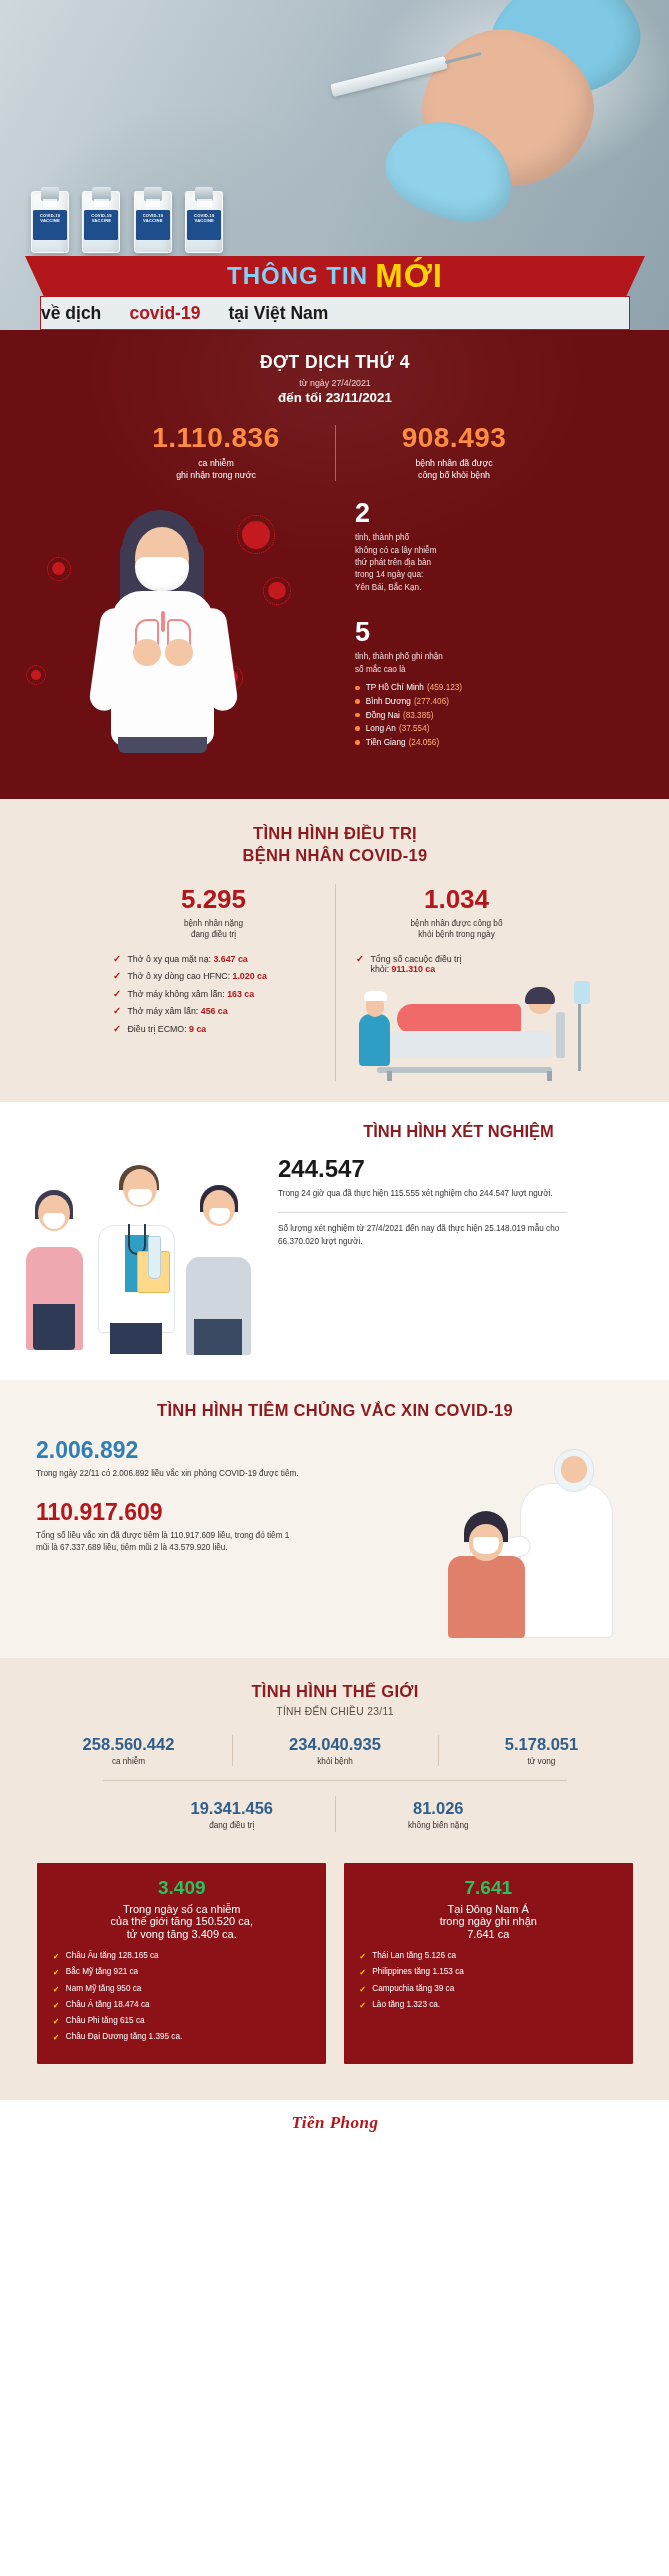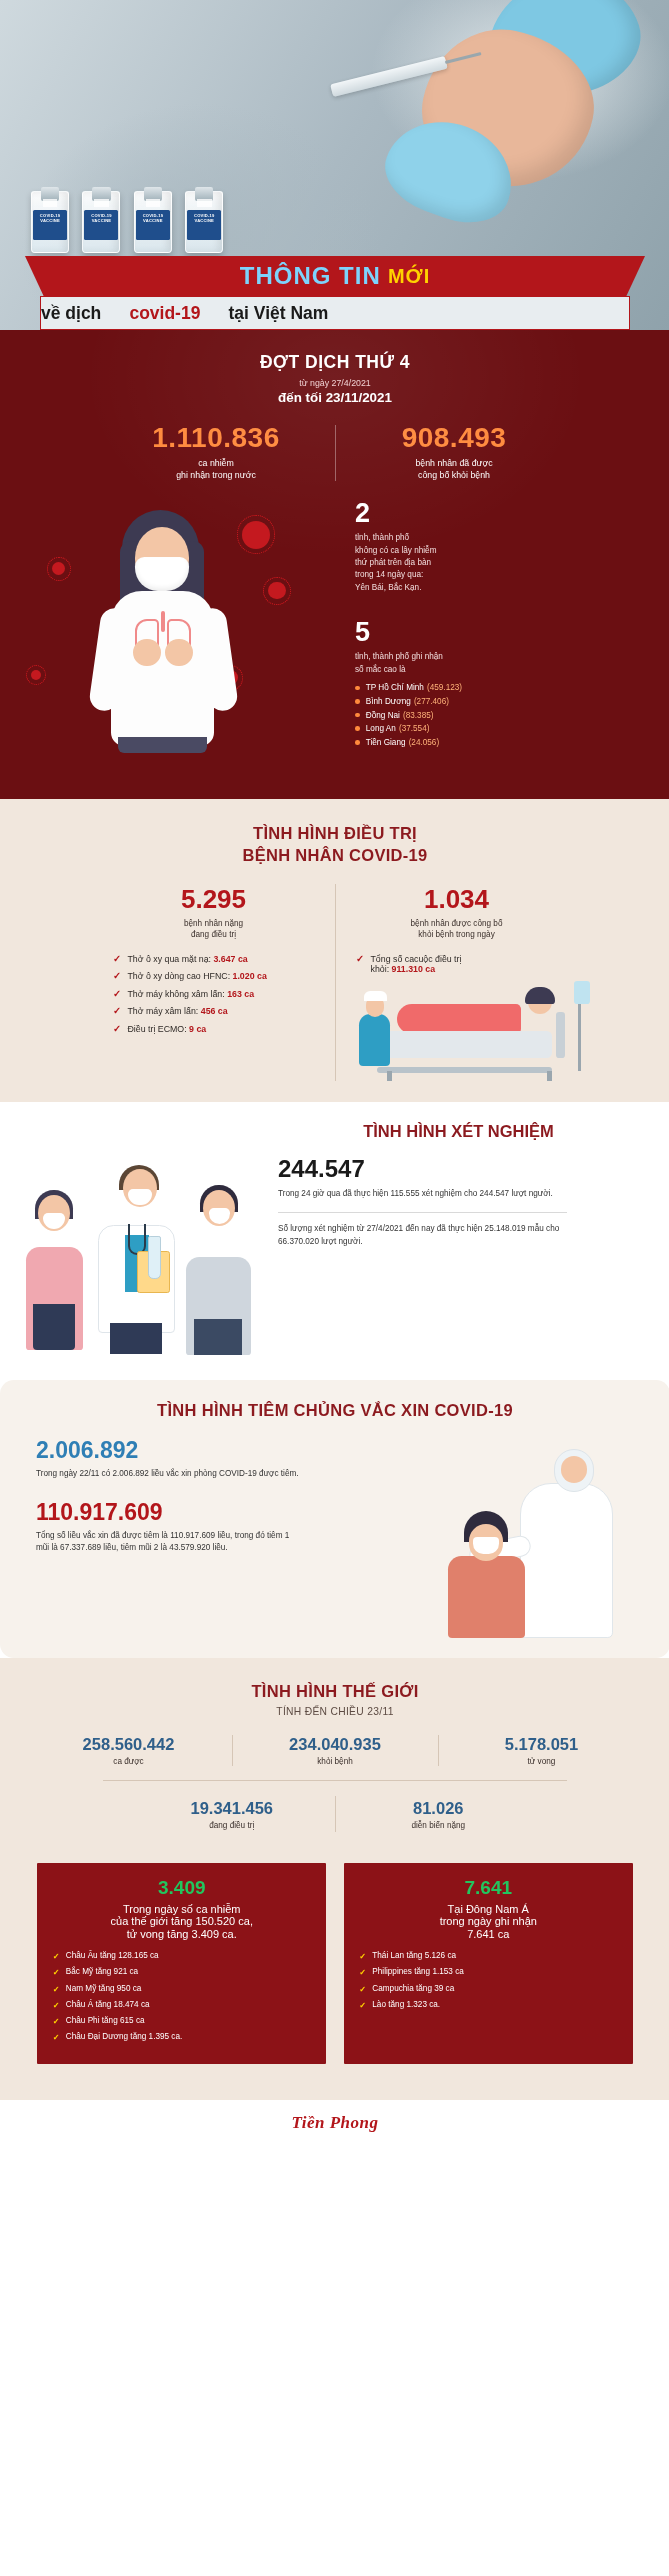--- a/index.html
+++ b/index.html
@@ -76,21 +76,21 @@
   }
 
   
   .ribbon-wrap { position:absolute; left:0; right:0; bottom:0; }
   .ribbon-1 {
     position:relative; margin:0 25px; background:#b3161b; height:40px;
     display:flex; align-items:center; justify-content:center;
     clip-path:polygon(0 0, 100% 0, 97% 100%, 3% 100%);
   }
   .ribbon-1 .t1 { color:#7dd3fc; font-size:24px; font-weight:bold; letter-spacing:1px; }
-  .ribbon-1 .t2 { color:#ffd200; font-size:20px; font-weight:bold; letter-spacing:1px; margin-left:7.2px;}
+  .ribbon-1 .t2 { color:#ffd200; font-size:33px; font-weight:bold; letter-spacing:1px; margin-left:7.2px;}
   .ribbon-2 {
     position:relative; margin:0 40px; background:#e8edf0; height:34px;
     display:flex; align-items:center; 
     border:1px solid #b3161b;
     gap:24px;
   }
   .ribbon-2 .t { color:#1a1a1a; font-size:17.5px; font-weight:bold; }
   .ribbon-2 .red { color:#b3161b; }
 
   
@@ -215,21 +215,21 @@
   .tube { position:absolute; left:10.3px; top:-15.5px; width:13.4px; height:43px; background:#dff0f7; border:1px solid #b6cfdb; border-radius:2.1px 2.1px 5.2px 5.2px;}
 
   .s3-right { position:absolute; left:278px; top:0; width:361px; }
   .s3-h { font-size:16.5px; font-weight:bold; color:#8c1a1f; text-align:center; margin-bottom:13.4px;}
   .s3-n1 { font-size:24px; font-weight:bold; color:#1a1a1a; }
   .s3-p { font-size:8.2px; line-height:12.4px; color:#333; margin-top:5.2px; max-width:289px;}
   .s3-n2 { font-size:24px; font-weight:bold; color:#b3161b; margin-top:18.5px;}
   .s3-line { height:0.5px; background:#d9d9d9; width:289px; margin:11.3px 0;}
 
   
-  .sec-vax { background:#f7f2ec; padding:20.6px 0 18.5px; position:relative; min-height:278px;border-radius:14px;}
+  .sec-vax { background:#f7f2ec; padding:20.6px 0 18.5px; position:relative; min-height:278px;}
   .vax-left { position:absolute; left:36px; top:57px; width:330px;}
   .vax-n1 { font-size:23px; font-weight:bold; color:#2f7fb5;}
   .vax-p { font-size:8.2px; line-height:12.4px; color:#333; margin-top:4.1px; max-width:268px;}
   .vax-n2 { font-size:23px; font-weight:bold; color:#b3161b; margin-top:18.5px;}
   .vax-worker { position:absolute; right:36px; top:62px; width:196px; height:196px;}
   .vw-suit { position:absolute; right:20.6px; bottom:0; width:93px; height:155px; background:#fff; border:1px solid #e0e6ea; border-radius:31px 31px 5.2px 5.2px;}
   .vw-head { position:absolute; right:40px; bottom:146px; width:40px; height:43px; border-radius:20.6px; background:#eef3f6; border:1px solid #dde4e9;}
   .vw-face { position:absolute; right:47px; bottom:155px; width:26px; height:27px; border-radius:13.4px; background:#f3c6a6;}
   .vw-arm { position:absolute; right:103px; bottom:77px; width:62px; height:20.6px; background:#fff; border:1px solid #e0e6ea; border-radius:10.3px; transform:rotate(-12deg);}
   .vw-pat { position:absolute; left:10.3px; bottom:0; width:88px; height:129px;}
@@ -535,21 +535,21 @@
     </div>
   </div>
 
   <div class="sec-world">
     <div class="sec-title">TÌNH HÌNH THẾ GIỚI</div>
     <div class="w-sub">TÍNH ĐẾN CHIỀU 23/11</div>
 
     <div class="w-row">
       <div class="w-cell">
         <div class="n">258.560.442</div>
-        <div class="c">ca được</div>
+        <div class="c">ca nhiễm</div>
       </div>
       <div class="w-vline"></div>
       <div class="w-cell">
         <div class="n">234.040.935</div>
         <div class="c">khỏi bệnh</div>
       </div>
       <div class="w-vline"></div>
       <div class="w-cell">
         <div class="n">5.178.051</div>
         <div class="c">tử vong</div>
@@ -559,21 +559,21 @@
     <div class="w-hline"></div>
 
     <div class="w-row2">
       <div class="w-cell">
         <div class="n">19.341.456</div>
         <div class="c">đang điều trị</div>
       </div>
       <div class="w-vline" style="height:36px"></div>
       <div class="w-cell">
         <div class="n">81.026</div>
-        <div class="c">diễn biến nặng</div>
+        <div class="c">không biến nặng</div>
       </div>
     </div>
   </div>
 
   <div class="sec-panels">
     <div class="panels">
       <div class="panel">
         <div class="pn">3.409</div>
         <div class="pc" style="white-space:pre-line">Trong ngày số ca nhiễm
 của thế giới tăng 150.520 ca,

